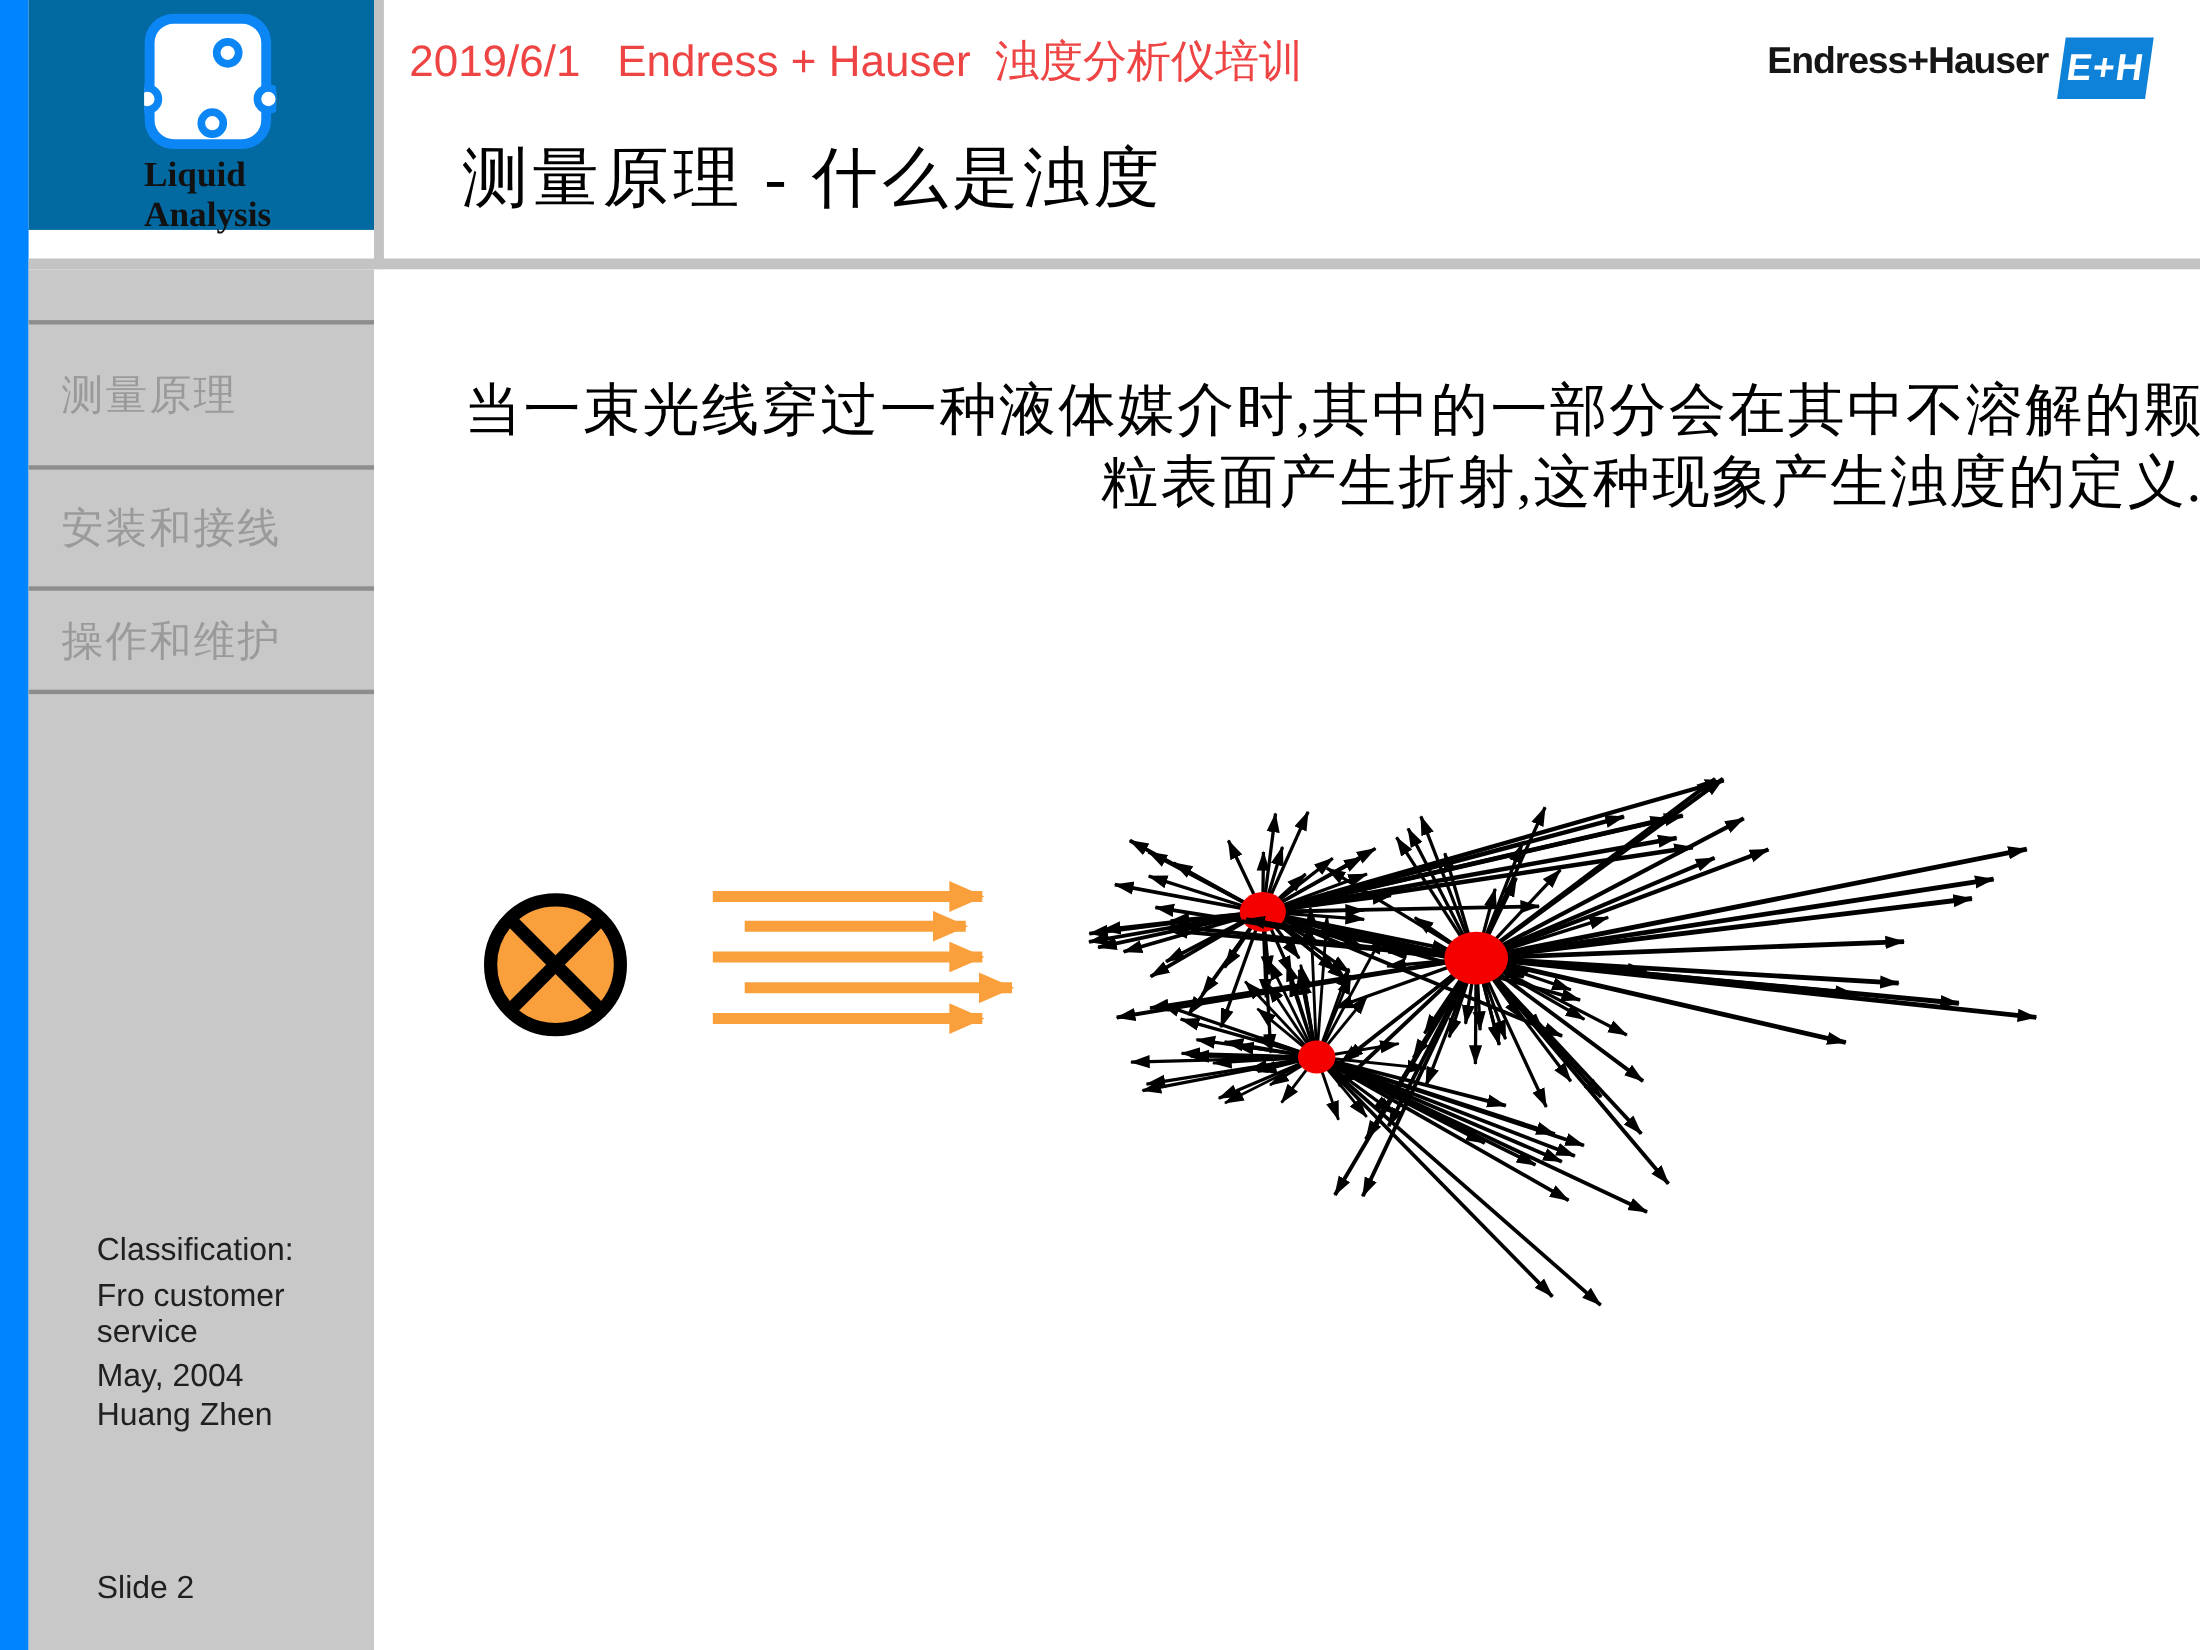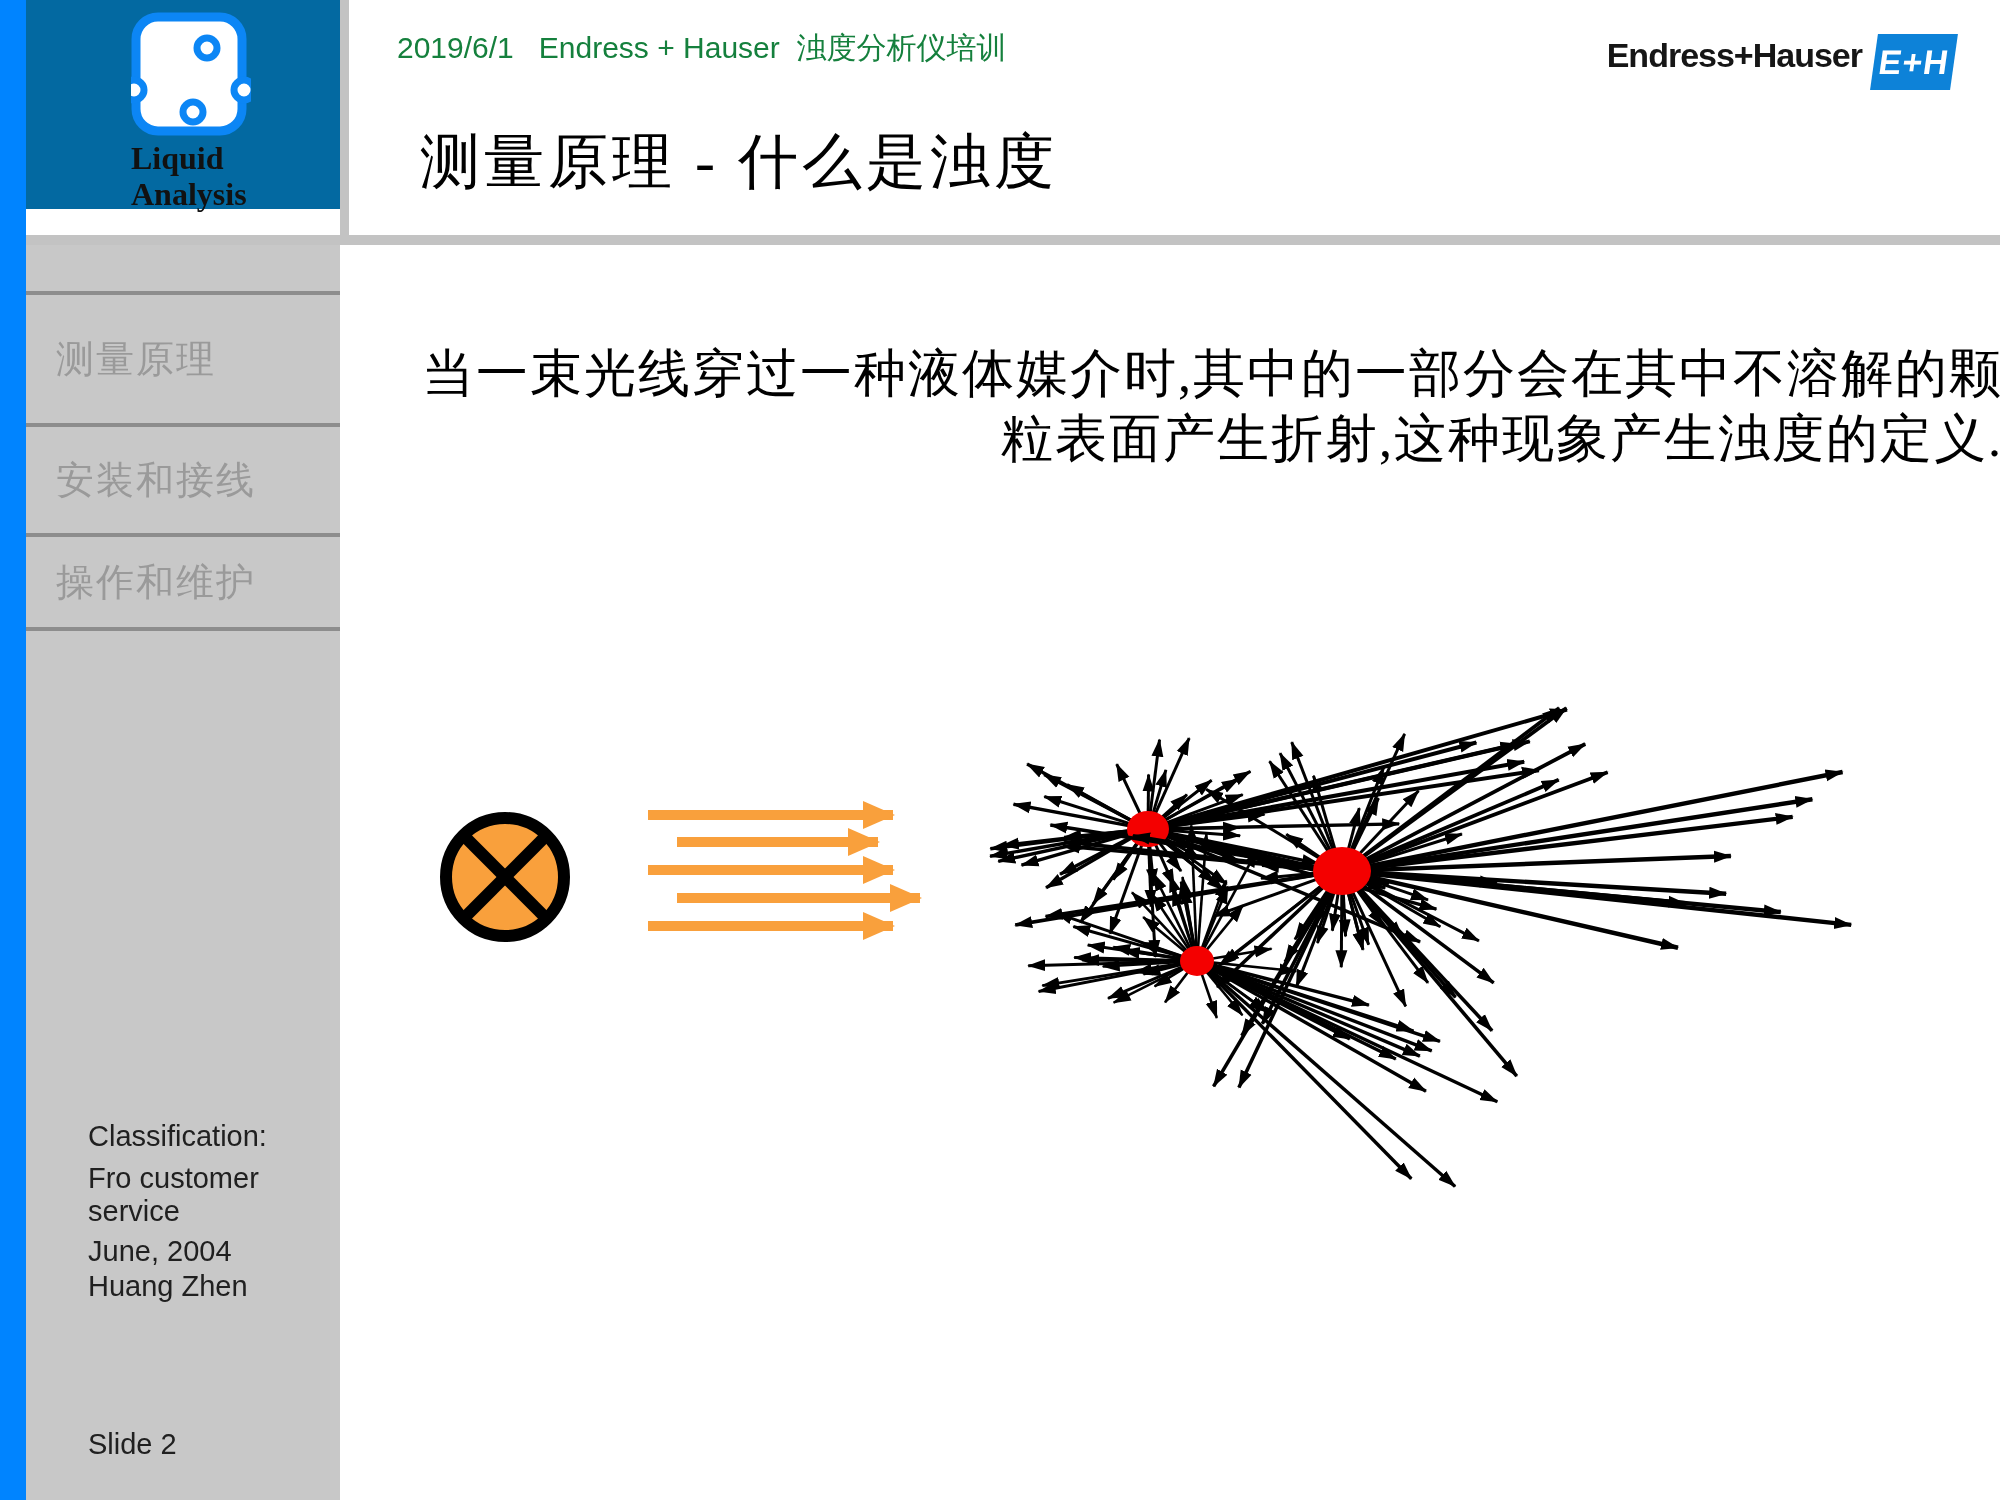--- a/index.html
+++ b/index.html
@@ -14,21 +14,21 @@
   .logo-box{left:26px;top:0;width:314px;height:209px;background:#0369a1;}
   .logo-icon{left:105px;top:12px;width:120px;height:126px;}
   .logo-text{left:105px;top:140px;font-family:"Liberation Serif","DejaVu Serif",serif;
              font-size:32px;line-height:36px;color:#111;font-weight:600;}
 
   
   .v-div{left:340px;top:0;width:9px;height:245px;background:#c3c3c3;}
   .h-bar{left:26px;top:235px;width:1974px;height:10px;background:#c3c3c3;}
 
   
-  .pink-line{left:397px;top:28px;font-size:30px;color:#15803d;white-space:pre;}
+  .pink-line{left:372px;top:28px;font-size:40px;color:#ef4444;white-space:pre;}
   .page-title{left:420px;top:122px;font-family:"Liberation Serif","DejaVu Serif",serif;
               font-size:60px;letter-spacing:4px;color:#000;}
   .wordmark{left:1500px;top:36px;width:362px;text-align:right;font-size:34px;font-weight:bold;
             letter-spacing:-1px;color:#161616;}
   .eh-logo{left:1874px;top:34px;width:80px;height:56px;background:#0d82d8;transform:skewX(-8deg);
            display:flex;align-items:center;justify-content:center;}
   .eh-logo span{color:#fff;font-size:34px;font-weight:bold;letter-spacing:1px;}
 
   
   .sidebar{left:26px;top:245px;width:314px;height:1255px;background:#c8c8c8;}
@@ -88,21 +88,21 @@
     <div class="menu-item mi-3">
       <span>安装和接线</span>
     </div>
     <div class="menu-item mi-4">
       <span>操作和维护</span>
     </div>
     <div class="menu-end"></div>
 
     <div class="side-note sn-1">Classification:</div>
     <div class="side-note sn-2">Fro customer service</div>
-    <div class="side-note sn-3">June, 2004</div>
+    <div class="side-note sn-3">May, 2004</div>
     <div class="side-note sn-4">Huang Zhen</div>
     <div class="side-note sn-5">Slide 2</div>
   </div>
 
   <div class="abs content">
     <div class="abs paragraph">当一束光线穿过一种液体媒介时,其中的一部分会在其中不溶解的颗粒表面产生折射,这种现象产生浊度的定义.</div>
     <svg class="abs diagram" id="diagram-svg" viewBox="0 0 1660 520" width="1660" height="520">
       <defs>
         <marker id="ah-b" markerUnits="userSpaceOnUse" markerWidth="20" markerHeight="16" refX="17" refY="8" orient="auto">
           <polygon points="0,2 18,8 0,14" fill="#000000"></polygon>

